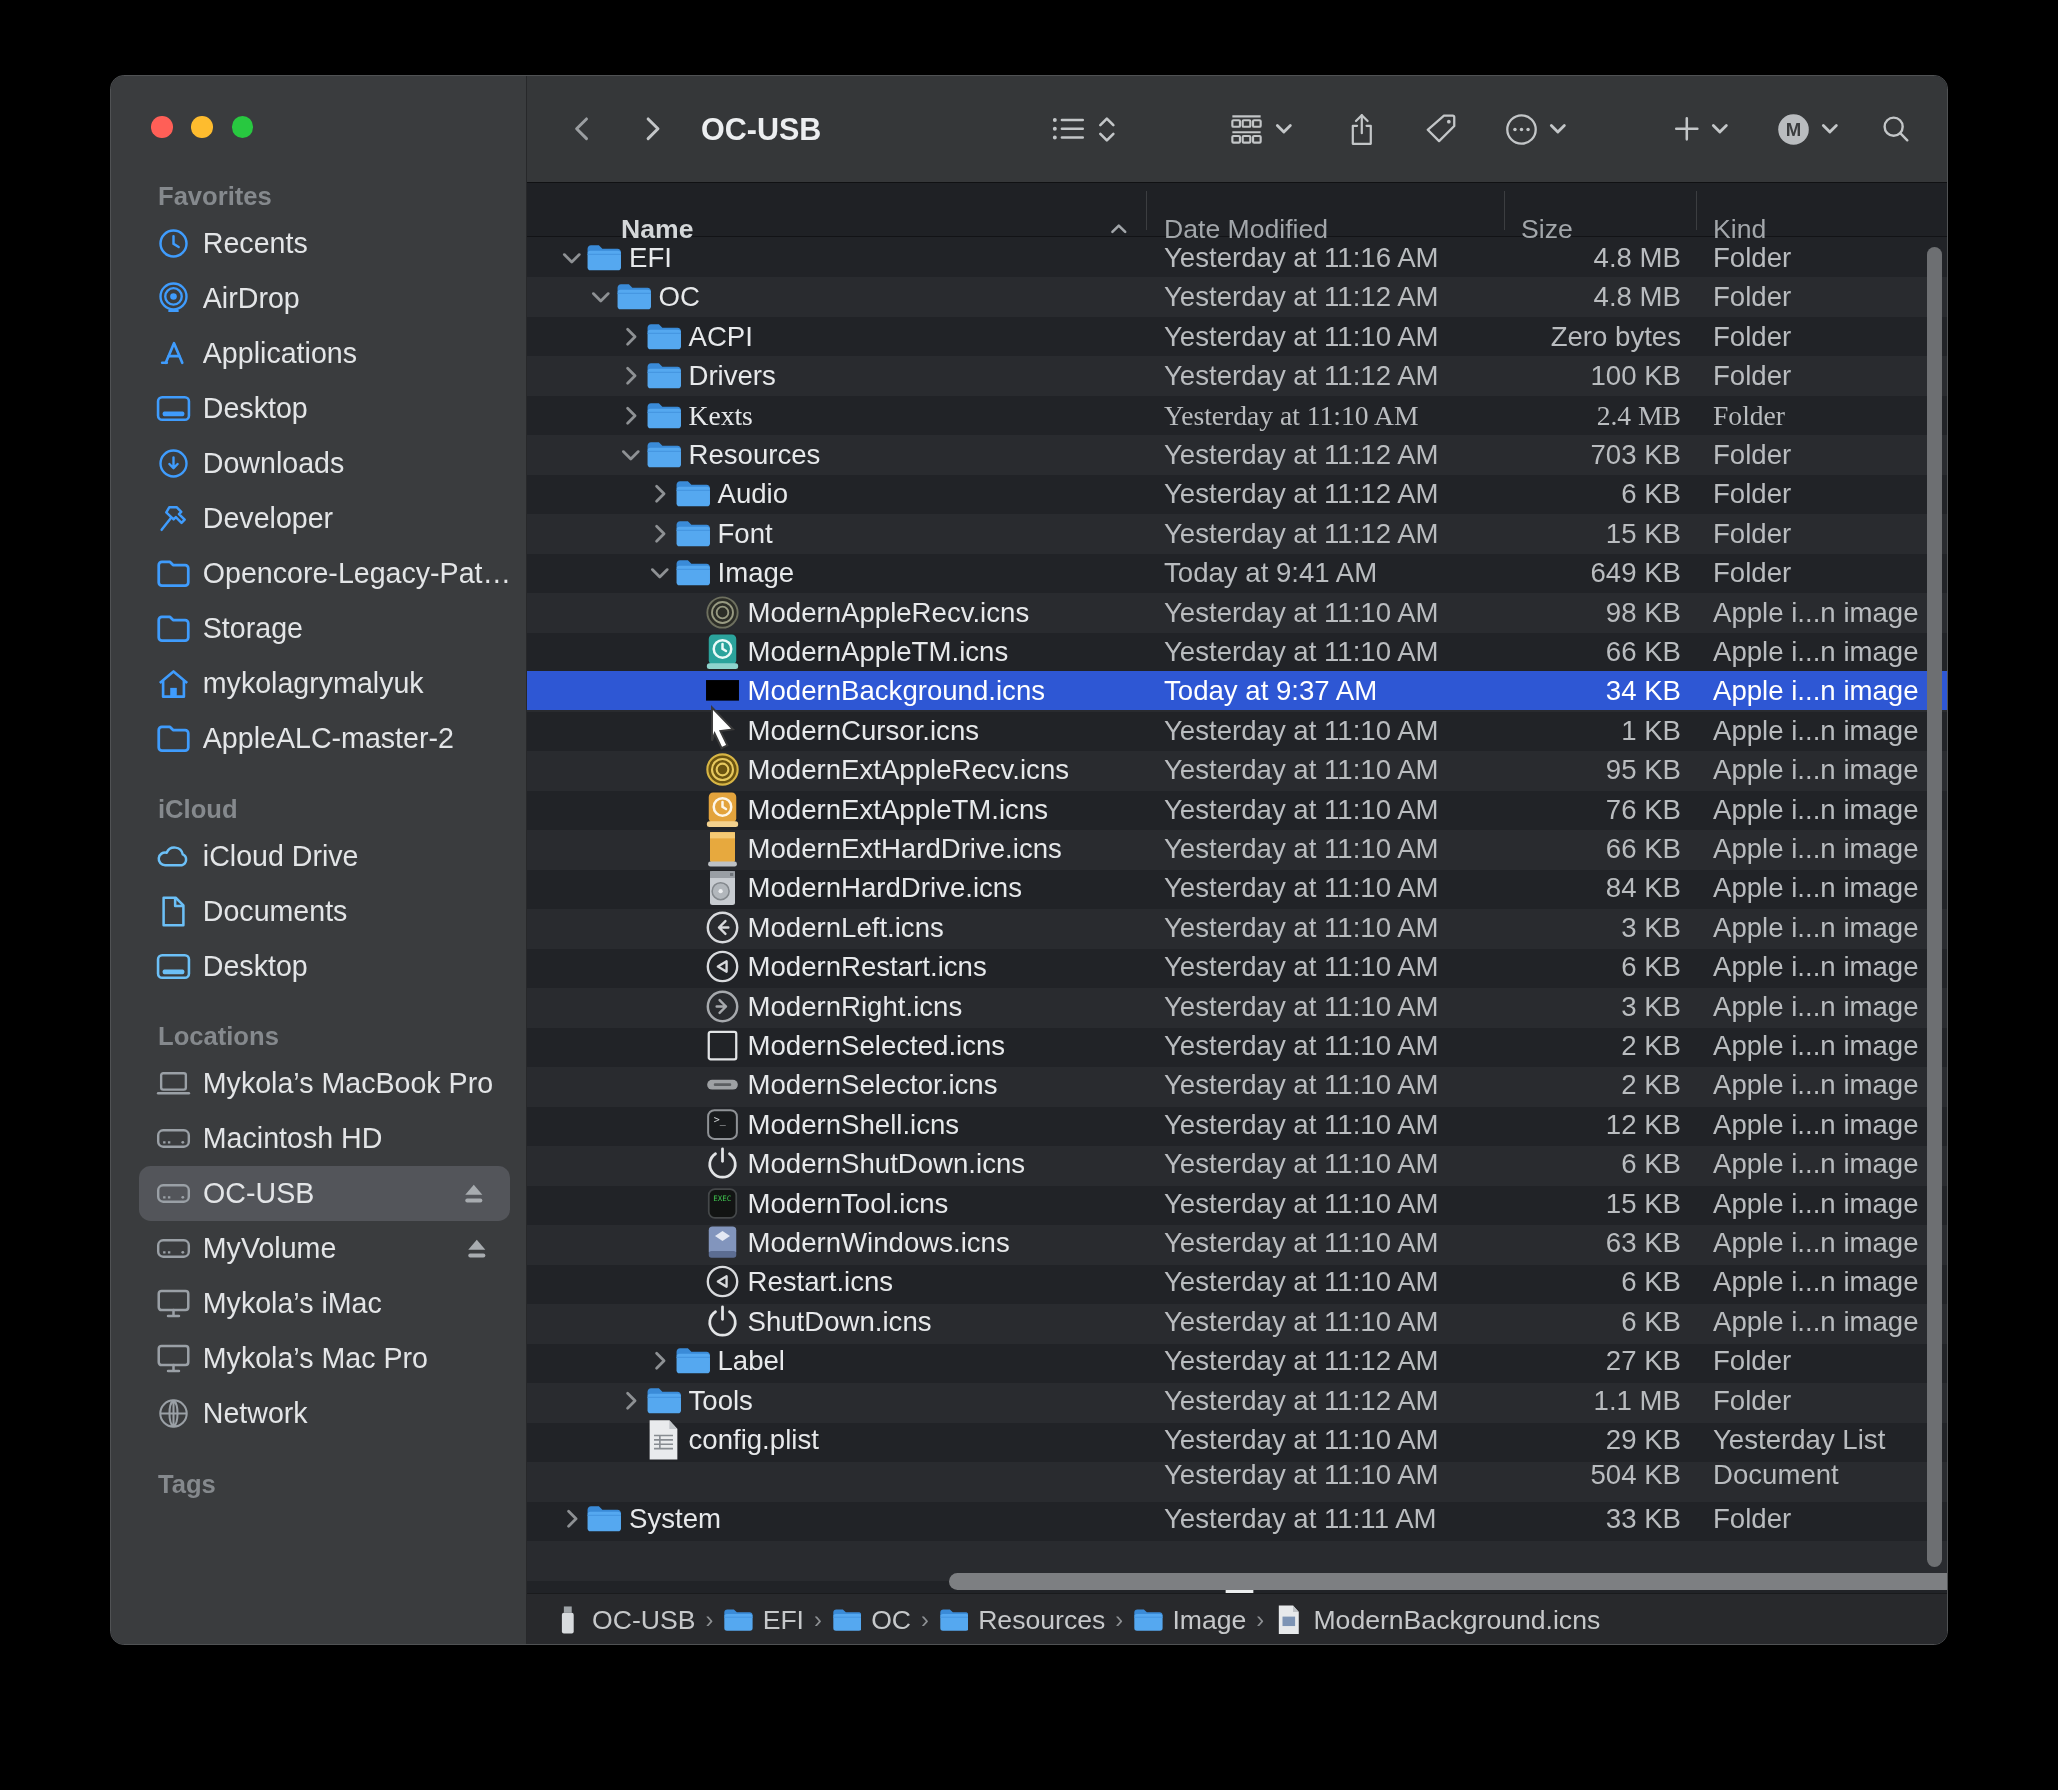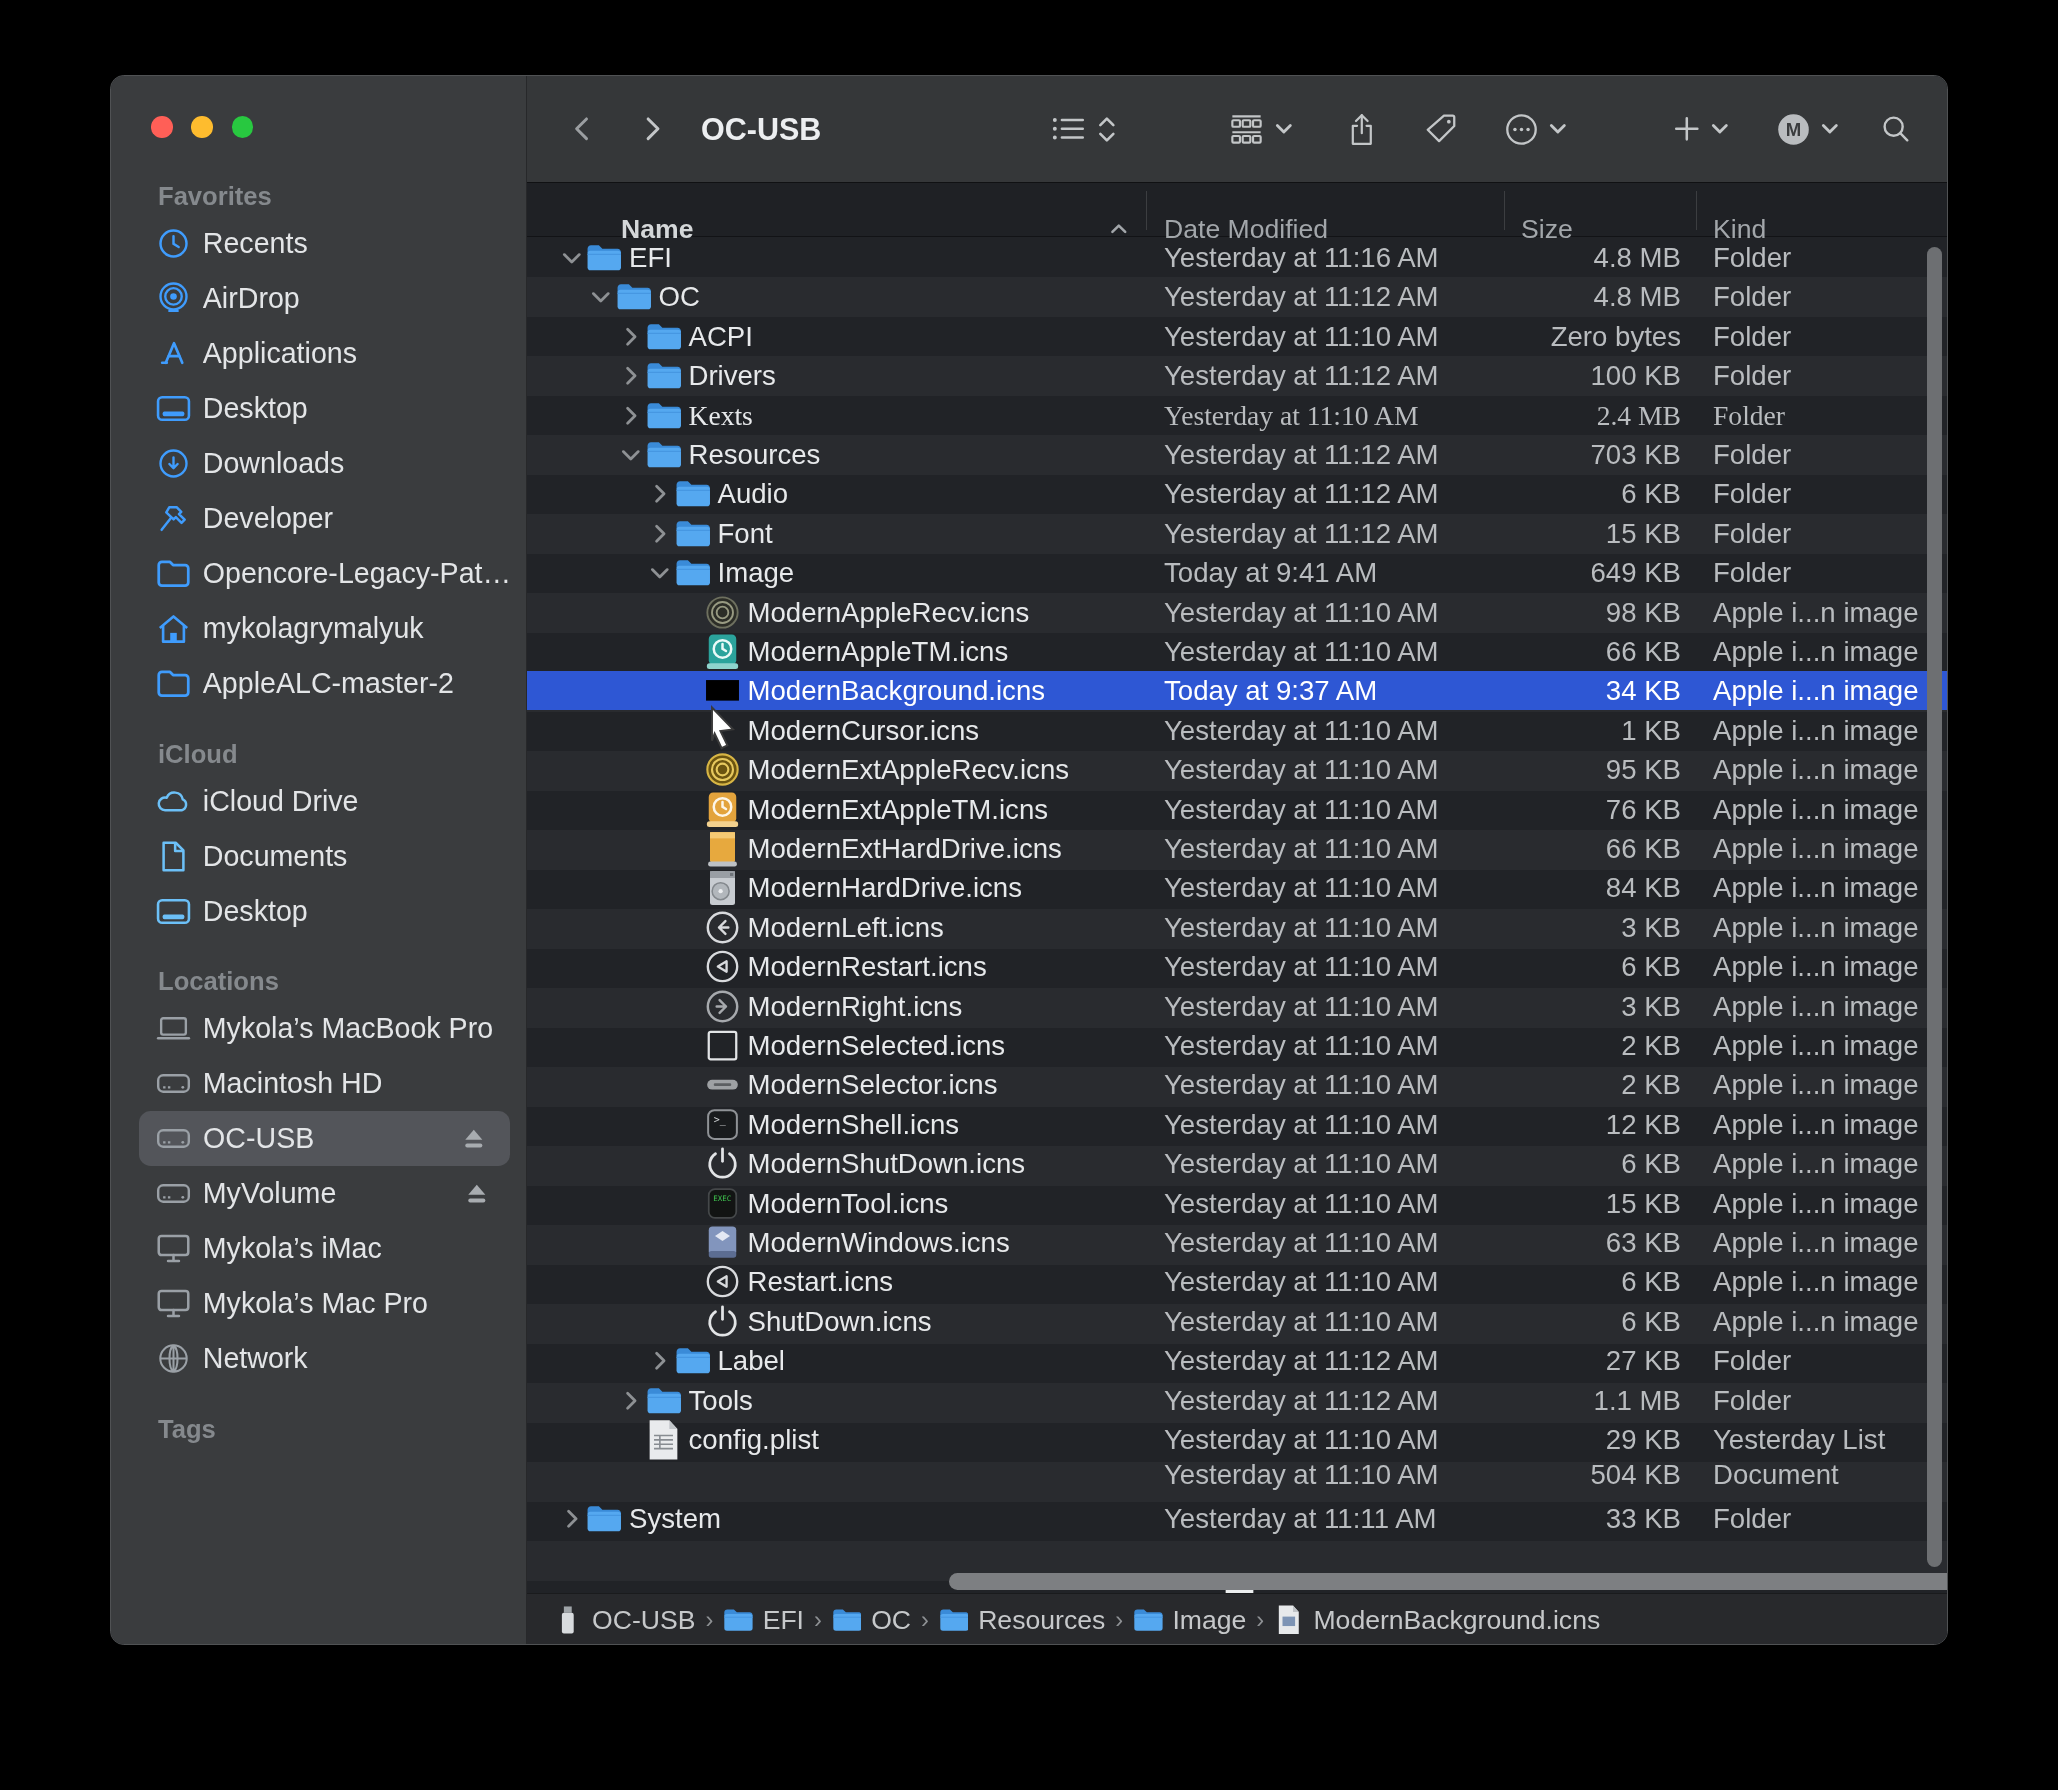--- a/index.html
+++ b/index.html
@@ -150,20 +150,30 @@
                 <svg viewBox="0 0 32 28" fill="none" stroke="currentColor" stroke-width="2.5" stroke-linejoin="round">
                   <path d="M2.5 6.2c0-1.6 1.3-2.9 2.9-2.9h7.2l3 3h11c1.6 0 2.9 1.3 2.9 2.9v13c0 1.6-1.3 2.9-2.9 2.9H5.4c-1.6 0-2.9-1.3-2.9-2.9z"></path>
                 </svg>
               </span>
             </span>
             <span class="lbl">Opencore-Legacy-Pat…</span>
           </div>
           <div class="sb-item ">
             <span class="c-blue" style="display:inline-flex;">
               <span class="icon " style="width:33px;height:33px;display:inline-flex;">
+                <svg viewBox="0 0 32 28" fill="none" stroke="currentColor" stroke-width="2.5" stroke-linejoin="round">
+                  <path d="M2.5 6.2c0-1.6 1.3-2.9 2.9-2.9h7.2l3 3h11c1.6 0 2.9 1.3 2.9 2.9v13c0 1.6-1.3 2.9-2.9 2.9H5.4c-1.6 0-2.9-1.3-2.9-2.9z"></path>
+                </svg>
+              </span>
+            </span>
+            <span class="lbl">Storage</span>
+          </div>
+          <div class="sb-item ">
+            <span class="c-blue" style="display:inline-flex;">
+              <span class="icon " style="width:33px;height:33px;display:inline-flex;">
                 <svg viewBox="0 0 32 30" fill="none" stroke="currentColor" stroke-width="2.4" stroke-linejoin="round">
                   <path d="M3.5 14.5L16 4l12.5 10.5"></path>
                   <path d="M6.5 12.5V27h19V12.5"></path>
                   <rect x="13" y="19" width="6" height="8" fill="currentColor" stroke="none"></rect>
                 </svg>
               </span>
             </span>
             <span class="lbl">mykolagrymalyuk</span>
           </div>
           <div class="sb-item ">

